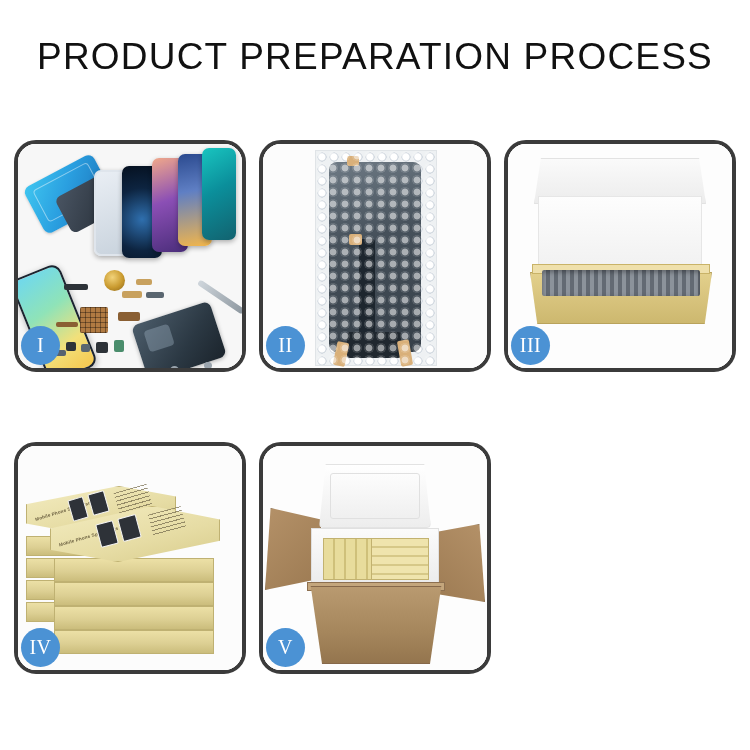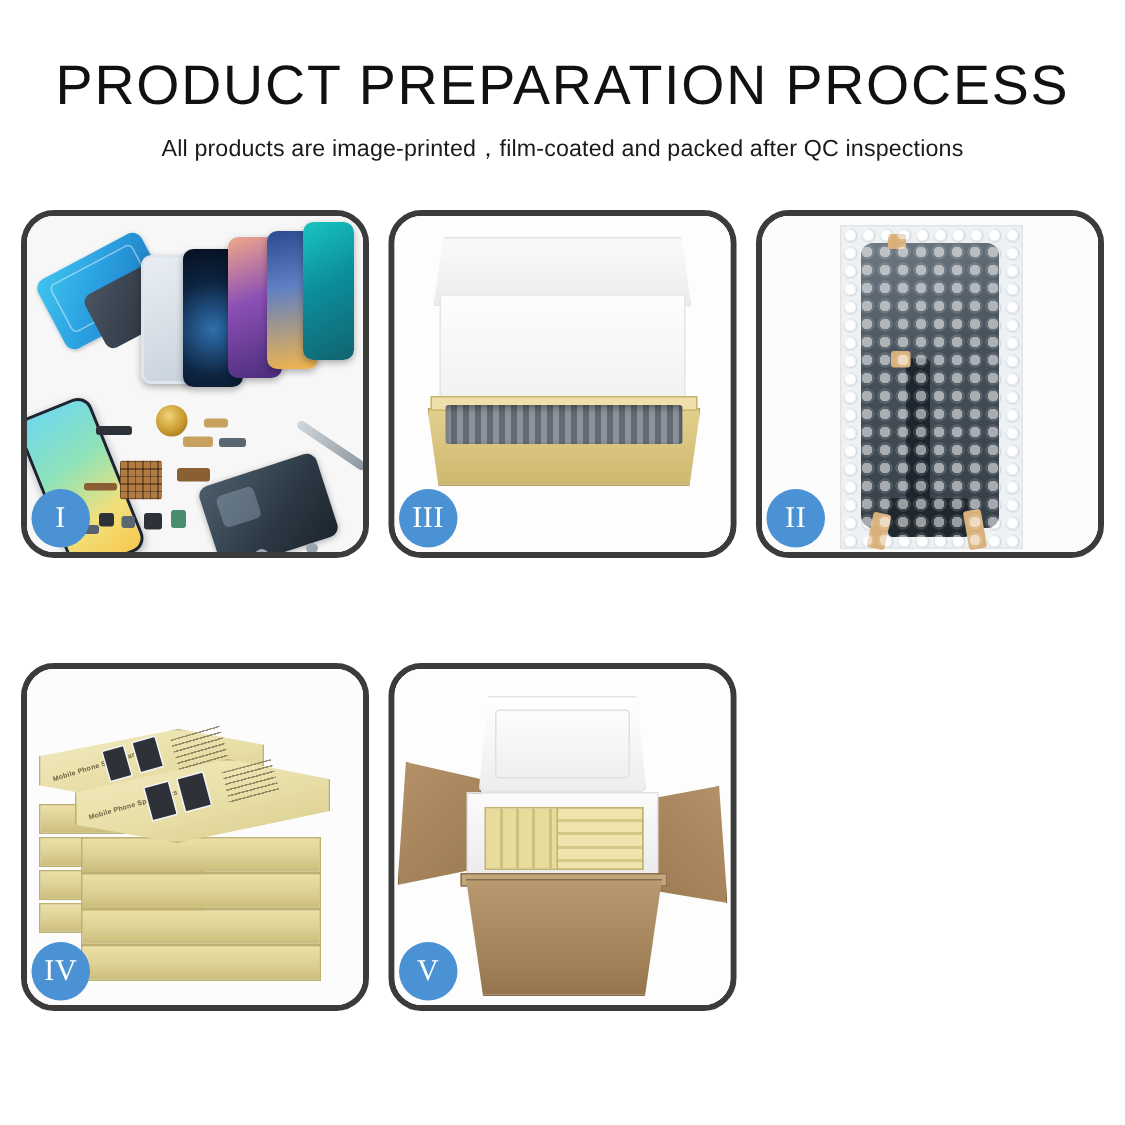--- a/index.html
+++ b/index.html
@@ -434,21 +434,20 @@
   .c-t1 { left: 44px; top: 106px; width: 20px; height: 20px; }
   .c-t2 { left: 44px; top: 170px; width: 18px; height: 18px; }
 </style>
 </head>
 <body>
 
 <div class="page">
 
   <div class="header">
     <div class="title">PRODUCT PREPARATION PROCESS</div>
-    <div class="subtitle">All products are image-printed，film-coated and packed after QC inspections</div>
   </div>
 
   <div class="grid">
 
     <div class="panel">
       <div class="photo">
         <div class="p1-bg"></div>
         <div class="film"></div>
         <div class="film2"></div>
         <div class="ph ph-a"></div>
@@ -473,44 +472,44 @@
         <div class="backcase"></div>
         <div class="chip c12"></div>
         <div class="chip c13"></div>
         <div class="tweezer"></div>
       </div>
       <div class="badge">I</div>
     </div>
 
     <div class="panel">
       <div class="photo">
-        <div class="p3-bg"></div>
-        <div class="lid-back"></div>
-        <div class="foam-back"></div>
-        <div class="box-tray"></div>
-        <div class="tray-lip"></div>
-        <div class="tray-inner"></div>
-      </div>
-      <div class="badge">III</div>
-    </div>
-
-    <div class="panel">
-      <div class="photo">
         <div class="p2-bg"></div>
         <div class="bubble-sheet"></div>
         <div class="screen-inside"></div>
         <div class="flex-strip"></div>
         <div class="flex-pad"></div>
         <div class="tape t1"></div>
         <div class="tape t2"></div>
         <div class="tape t3"></div>
         <div class="tape t4"></div>
         <div class="bubble-overlay"></div>
       </div>
       <div class="badge">II</div>
+    </div>
+
+    <div class="panel">
+      <div class="photo">
+        <div class="p3-bg"></div>
+        <div class="lid-back"></div>
+        <div class="foam-back"></div>
+        <div class="box-tray"></div>
+        <div class="tray-lip"></div>
+        <div class="tray-inner"></div>
+      </div>
+      <div class="badge">III</div>
     </div>
 
     <div class="panel">
       <div class="photo">
         <div class="p4-bg"></div>
 
         <div class="sbox" style="left:8px;  top:156px; width:110px; height:20px;"></div>
         <div class="sbox" style="left:8px;  top:134px; width:110px; height:20px;"></div>
         <div class="sbox" style="left:8px;  top:112px; width:110px; height:20px;"></div>
         <div class="sbox" style="left:8px;  top:90px;  width:110px; height:20px;"></div>

